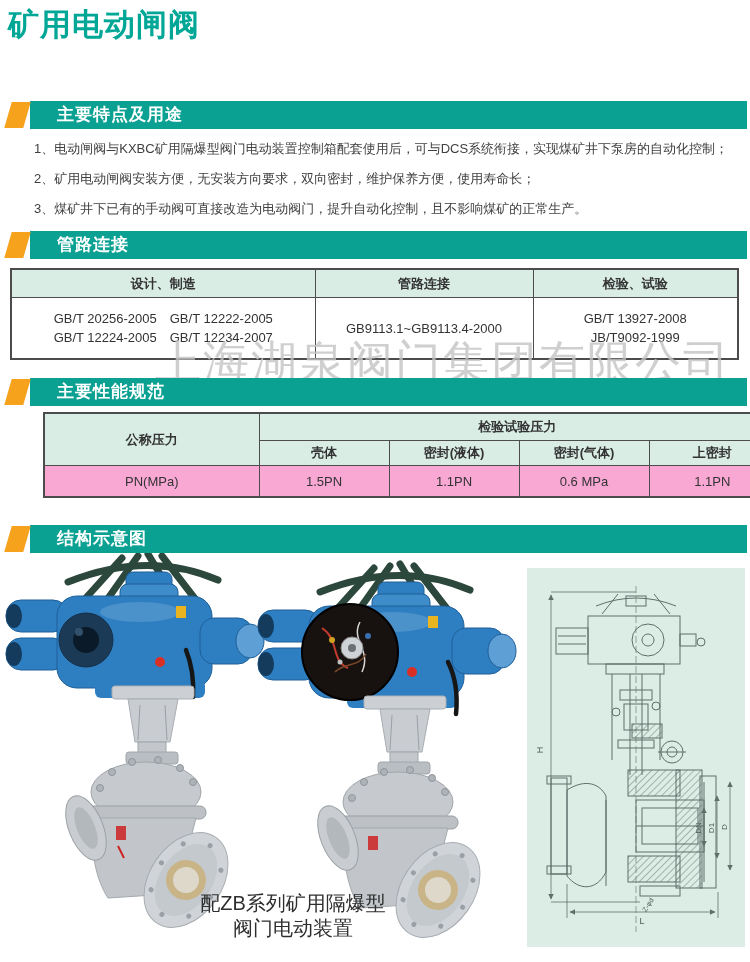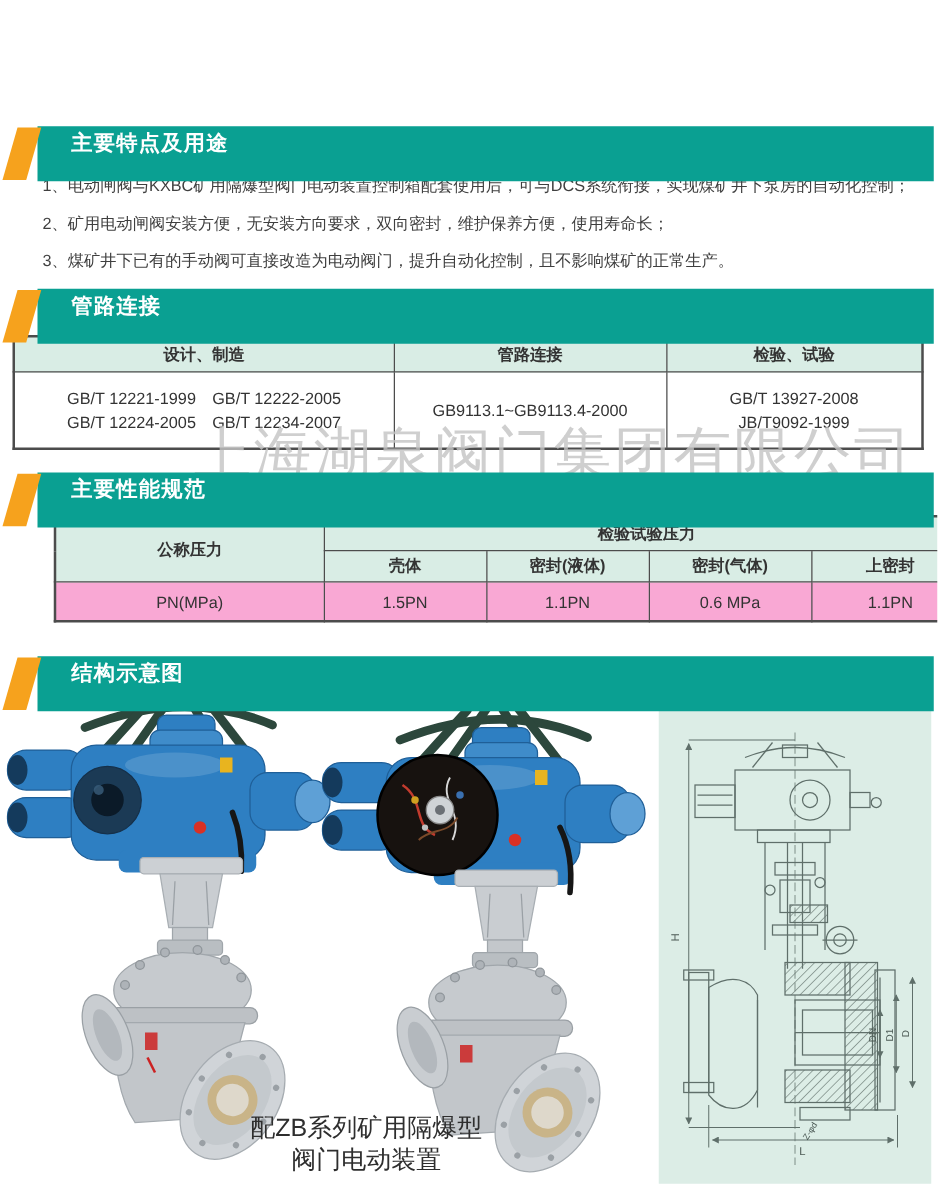--- a/index.html
+++ b/index.html
@@ -1,21 +1,21 @@
 <!DOCTYPE html>
 <html><head>
 <meta charset="utf-8">
 <style>
   html,body{margin:0;padding:0;background:#ffffff;}
   .page{position:relative;width:750px;height:962px;background:#ffffff;overflow:hidden;
         font-family:"Liberation Sans","DejaVu Sans",sans-serif;}
   .title{position:absolute;left:8px;top:4px;margin:0;font-size:31px;font-weight:bold;
          color:#00a796;letter-spacing:1px;z-index:1;}
   
-  .band{position:absolute;left:0;right:3px;height:44px;z-index:6;font-family:Liberation Serif, serif;}
+  .band{position:absolute;left:0;right:3px;height:28px;z-index:6;font-family:Liberation Serif, serif;}
   .band-teal{position:absolute;left:30px;right:0;top:0;bottom:0;background:#0aa092;}
   .band-accent{position:absolute;left:8px;top:1px;bottom:1px;width:19px;background:#f6a21d;
                transform:skewX(-16deg);}
   .band-label{position:absolute;left:57px;top:0;height:27px;line-height:27px;color:#ffffff;
               font-size:17px;font-weight:bold;letter-spacing:1px;}
   
   .features{position:absolute;left:34px;top:134px;width:700px;z-index:1;}
   .features p{margin:0;height:30px;line-height:30px;font-size:13px;color:#3f3f3f;}
   
   .tbl{position:absolute;border-collapse:collapse;table-layout:fixed;font-size:13px;
@@ -37,20 +37,21 @@
   
   .figures{position:absolute;left:0;top:552px;width:750px;height:410px;z-index:0;}
   .caption{position:absolute;left:128px;top:891px;width:330px;z-index:2;text-align:center;
            font-size:20px;line-height:25px;color:#2e2e2e;}
 </style>
 </head>
 <body>
 
 <div class="page">
 
+  <h1 class="title">矿用电动闸阀</h1>
 
   <div class="band" style="top:101px">
     <div class="band-teal"></div>
     <div class="band-accent"></div>
     <div class="band-label">主要特点及用途</div>
   </div>
 
   <div class="features">
     <p>1、电动闸阀与KXBC矿用隔爆型阀门电动装置控制箱配套使用后，可与DCS系统衔接，实现煤矿井下泵房的自动化控制；</p>
     <p>2、矿用电动闸阀安装方便，无安装方向要求，双向密封，维护保养方便，使用寿命长；</p>
@@ -72,21 +73,21 @@
     <thead>
       <tr>
         <th>设计、制造</th>
         <th>管路连接</th>
         <th>检验、试验</th>
       </tr>
     </thead>
     <tbody>
       <tr>
         <td>
-          <div class="cell-line">GB/T 12221-1999　GB/T 12222-2005</div>
+          <div class="cell-line">GB/T 20256-2005　GB/T 12222-2005</div>
           <div class="cell-line">GB/T 12224-2005　GB/T 12234-2007</div>
         </td>
         <td>GB9113.1~GB9113.4-2000</td>
         <td>
           <div class="cell-line">GB/T 13927-2008</div>
           <div class="cell-line">JB/T9092-1999</div>
         </td>
       </tr>
     </tbody>
   </table>

